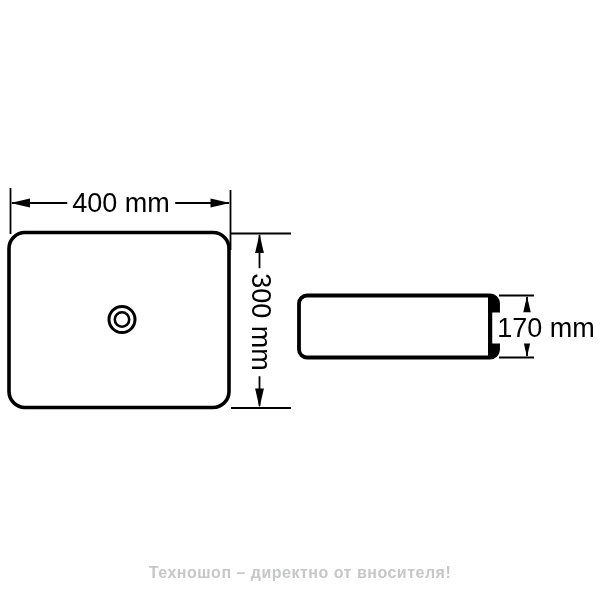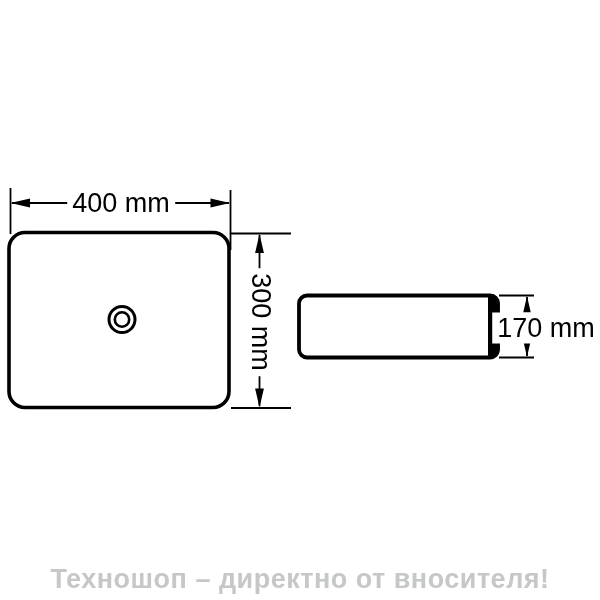--- a/index.html
+++ b/index.html
@@ -36,21 +36,21 @@
   }
   .dim-label.rotated {
     transform: translate(-50%, -50%) rotate(90deg);
   }
   .caption {
     position: absolute;
     left: 0;
     right: 0;
     top: 564px;
     text-align: center;
-    font-size: 27px;
+    font-size: 16px;
     font-weight: bold;
     letter-spacing: 0.5px;
     color: #c5c7c8;
     white-space: nowrap;
   }
 </style>
 </head>
 <body>
 
 <div class="stage">

